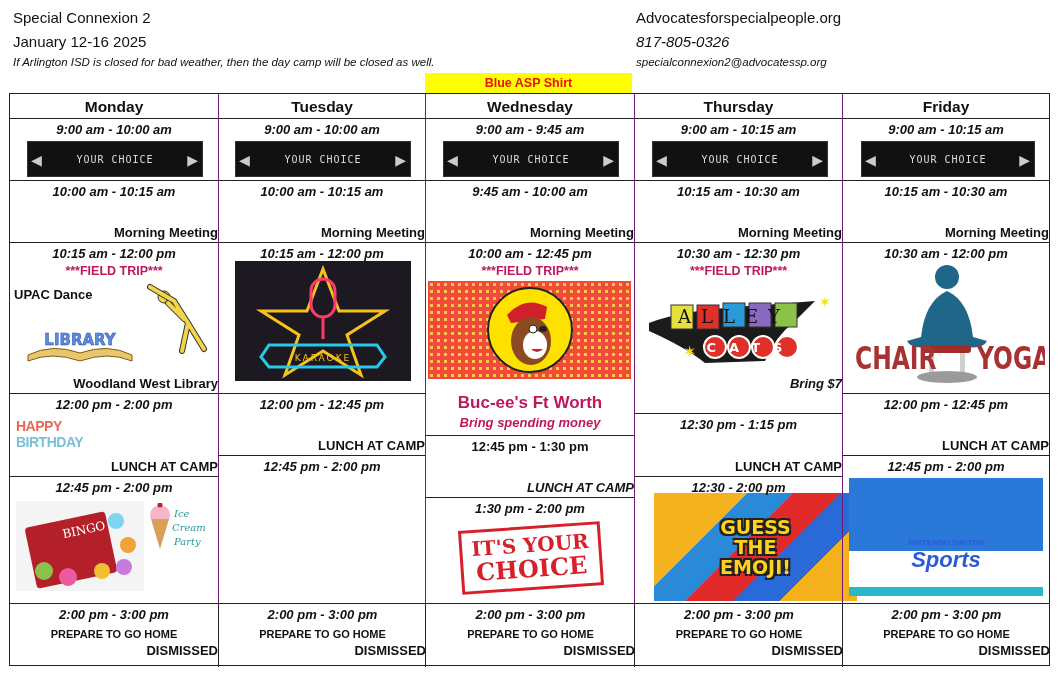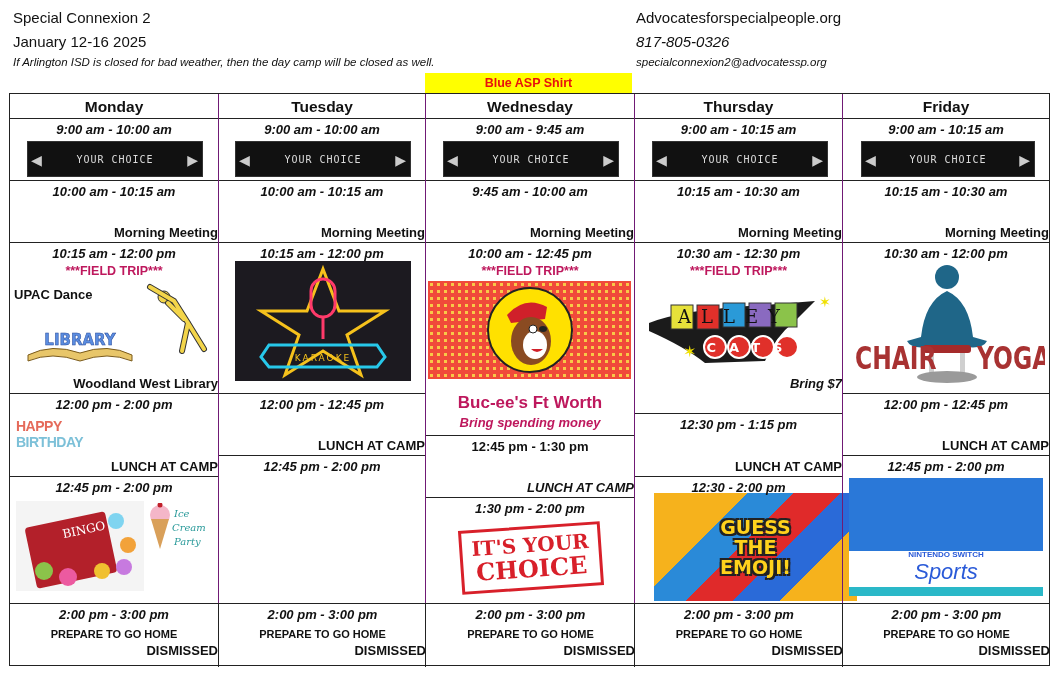--- a/index.html
+++ b/index.html
@@ -267,21 +267,21 @@
       </div>
     </div>
     <div class="cell" style="top:300px;height:62px;">
       <div class="time">12:00 pm - 12:45 pm</div>
       <div class="act bottom-act">LUNCH AT CAMP</div>
     </div>
     <div class="cell last" style="top:362px;height:148px;">
       <div class="time">12:45 pm - 2:00 pm</div>
       <div class="pic" style="left:6px;top:22px;width:194px;height:118px;flex-direction:column;justify-content:flex-end;background:linear-gradient(180deg,#2a78d8 0 62%,#ffffff 62% 92%,#2ab8c8 92%);">
         <span style="font-size:8px;font-weight:bold;color:#2a5ad8;line-height:10px;">NINTENDO SWITCH</span>
-        <span style="font-size:22px;font-weight:normal;font-style:italic;color:#2a5ad8;line-height:24px;margin-bottom:12px;">Sports</span>
+        <span style="font-size:22px;font-weight:bold;font-style:italic;color:#2a5ad8;line-height:24px;margin-bottom:24px;">Sports</span>
       </div>
     </div>
   </div>
 
   <div style="position:absolute;left:0;right:0;top:509px;height:63px;border-top:1px solid #222;">
     <div style="position:absolute;left:0;width:208px;top:0;bottom:0;text-align:center;">
       <div class="time">2:00 pm - 3:00 pm</div>
       <div class="small" style="margin-top:4px;">PREPARE TO GO HOME</div>
       <div class="act" style="margin-top:3px;">DISMISSED</div>
     </div>

